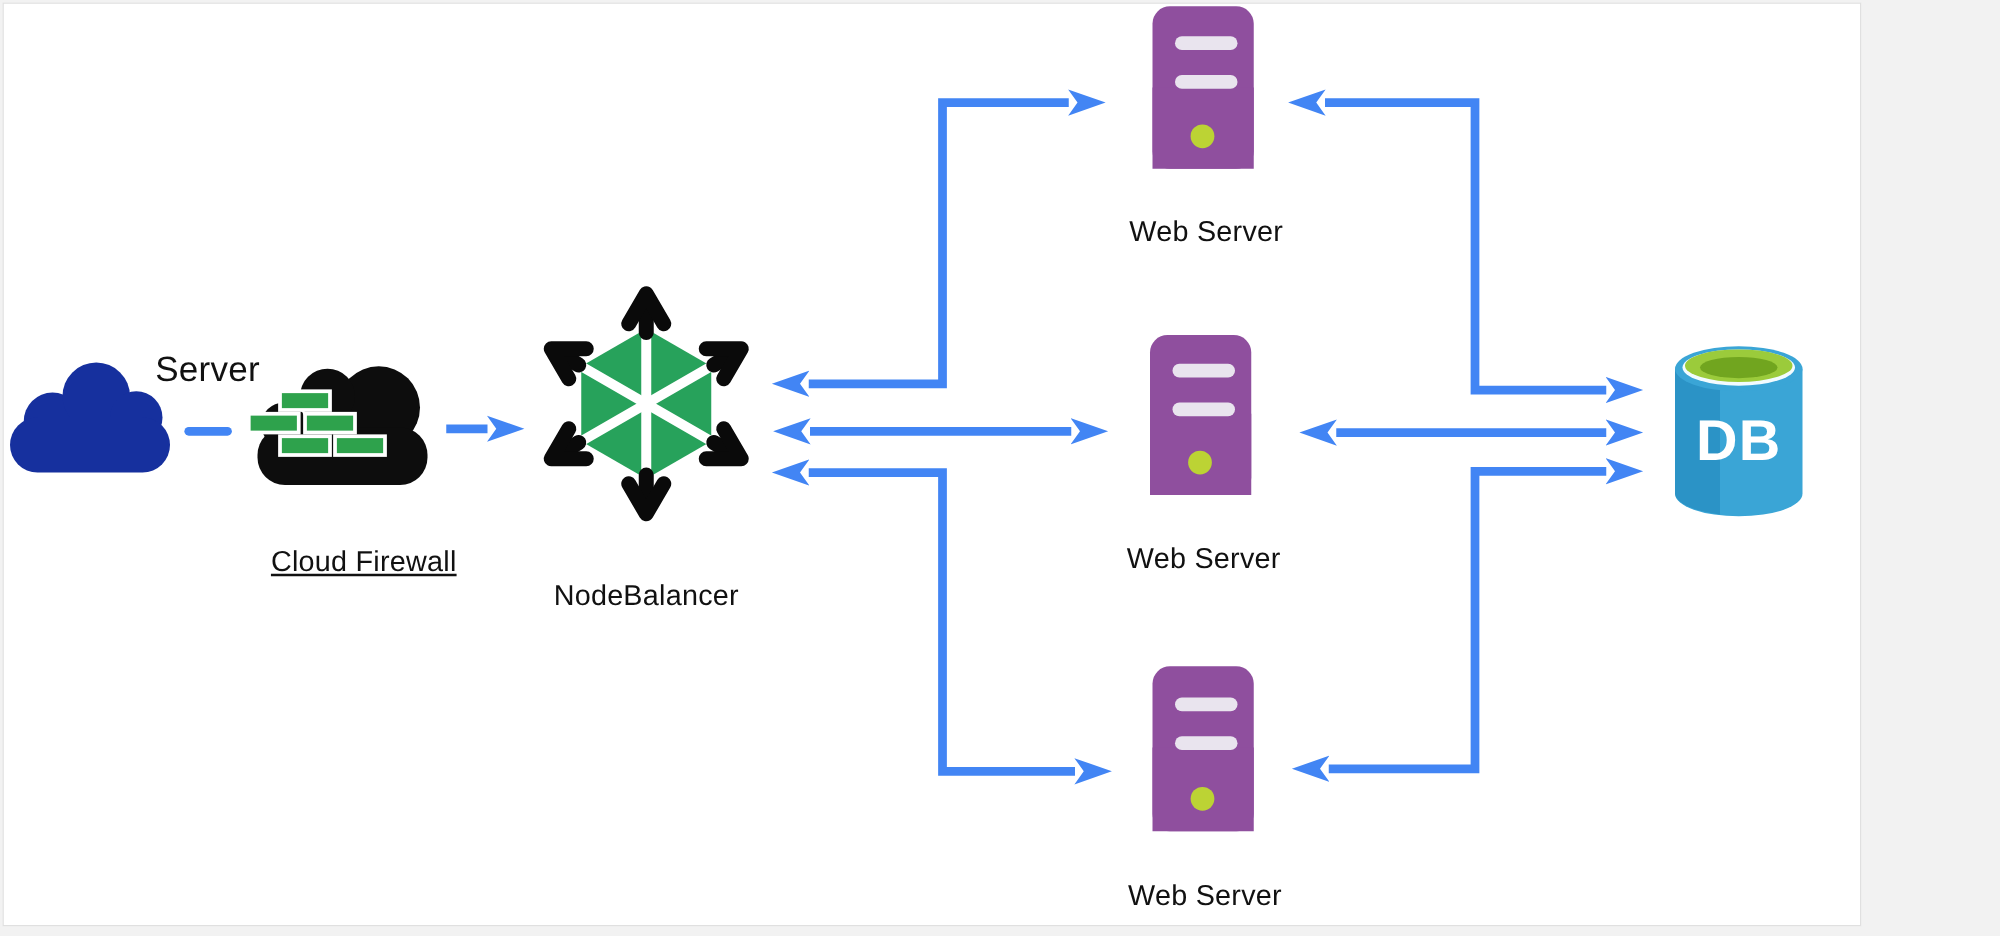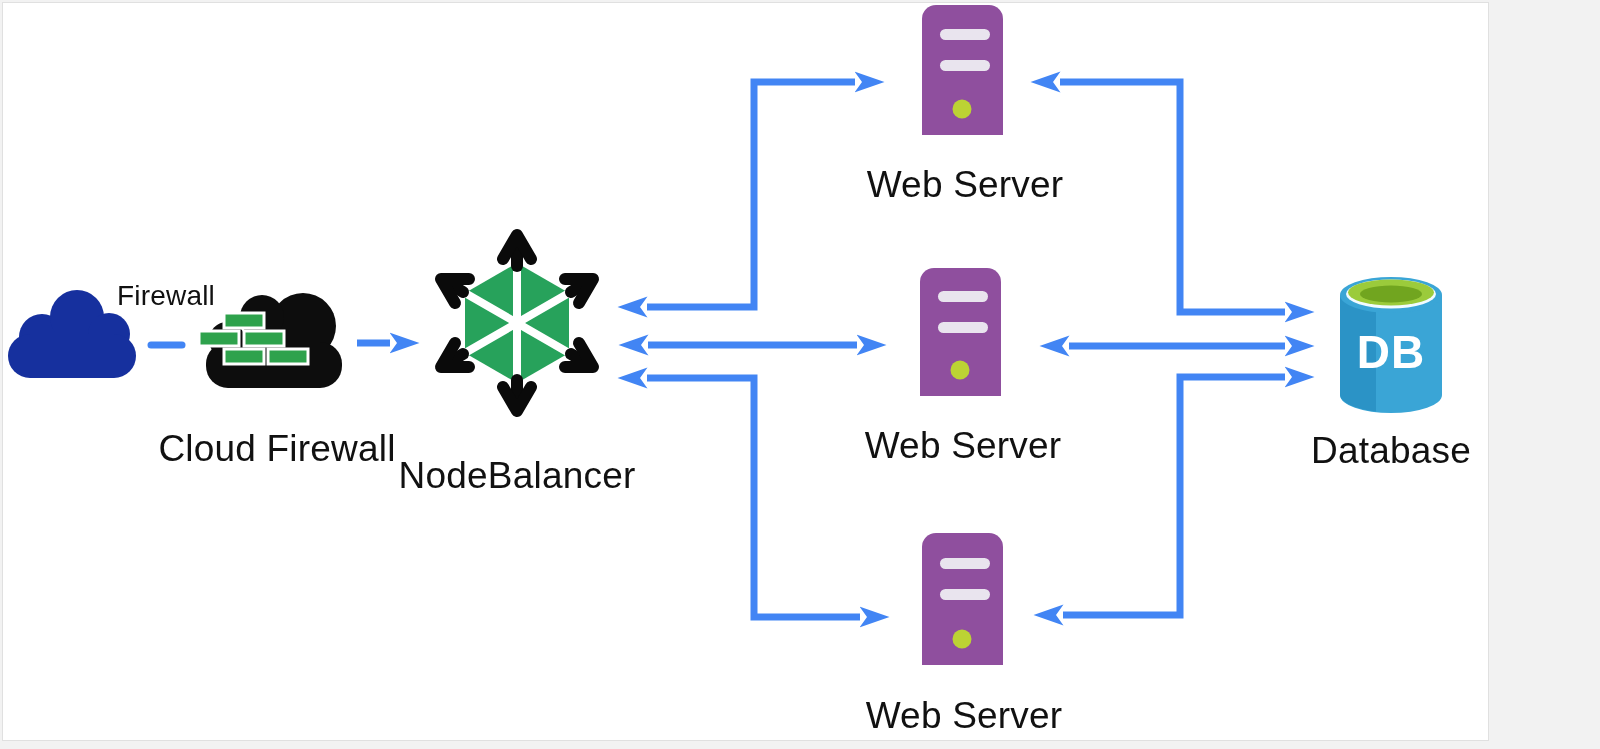--- a/index.html
+++ b/index.html
@@ -9,21 +9,21 @@
     font-family:"Liberation Sans", sans-serif;
     position:relative;overflow:hidden;
   }
   #stage{position:absolute;left:0;top:0;width:1600px;height:749px;}
   .canvas-card{
     position:absolute;left:2px;top:2px;width:1487px;height:739px;
     background:#ffffff;border:1px solid #e0e0e0;box-sizing:border-box;
   }
   svg.diagram{position:absolute;left:0;top:0;width:1600px;height:749px;pointer-events:none;}
   .node-label{
-    position:absolute;color:#111111;font-size:37px;line-height:36px;
+    position:absolute;color:#111111;font-size:23px;line-height:36px;
     white-space:nowrap;transform:translateX(-50%);letter-spacing:0.2px;
   }
   .small-label{font-size:28px;line-height:34px;}
 </style>
 </head>
 <body>
 
 <div id="stage">
   <div class="canvas-card"></div>
 
@@ -131,20 +131,19 @@
       <path d="M1340,295 L1340,395 A51,18 0 0 0 1442,395 L1442,295 Z" fill="#3aa5d6"></path>
       <path d="M1340,295 L1340,395 A51,18 0 0 0 1376,411.5 L1376,300 Z" fill="#2b93c6"></path>
       <ellipse cx="1391" cy="295" rx="51" ry="18" fill="#3aa5d6"></ellipse>
       <ellipse cx="1391" cy="294" rx="45" ry="14.5" fill="#f2fbff"></ellipse>
       <ellipse cx="1391" cy="292.5" rx="43" ry="13" fill="#9bcb3b"></ellipse>
       <ellipse cx="1391" cy="294" rx="31" ry="8.5" fill="#71a51f"></ellipse>
       <text x="1391" y="368" text-anchor="middle" font-family="Liberation Sans, sans-serif" font-size="46" font-weight="bold" fill="#ffffff" letter-spacing="1">DB</text>
     </g>
   </svg>
 
-  <div class="node-label small-label" style="left:166px;top:279px;">Firewall</div>
-  <div class="node-label" style="left:277px;top:431px;">Cloud Firewall</div>
+  <div class="node-label small-label" style="left:166px;top:279px;">Server</div>
+  <div class="node-label" style="left:291px;top:431px;text-decoration:underline;">Cloud Firewall</div>
   <div class="node-label" style="left:517px;top:430px;margin-top:28px;">NodeBalancer</div>
   <div class="node-label" style="left:965px;top:167px;">Web Server</div>
   <div class="node-label" style="left:963px;top:428px;">Web Server</div>
   <div class="node-label" style="left:964px;top:698px;">Web Server</div>
-  <div class="node-label" style="left:1391px;top:433px;">Database</div>
 </div>
 
 </body></html>

